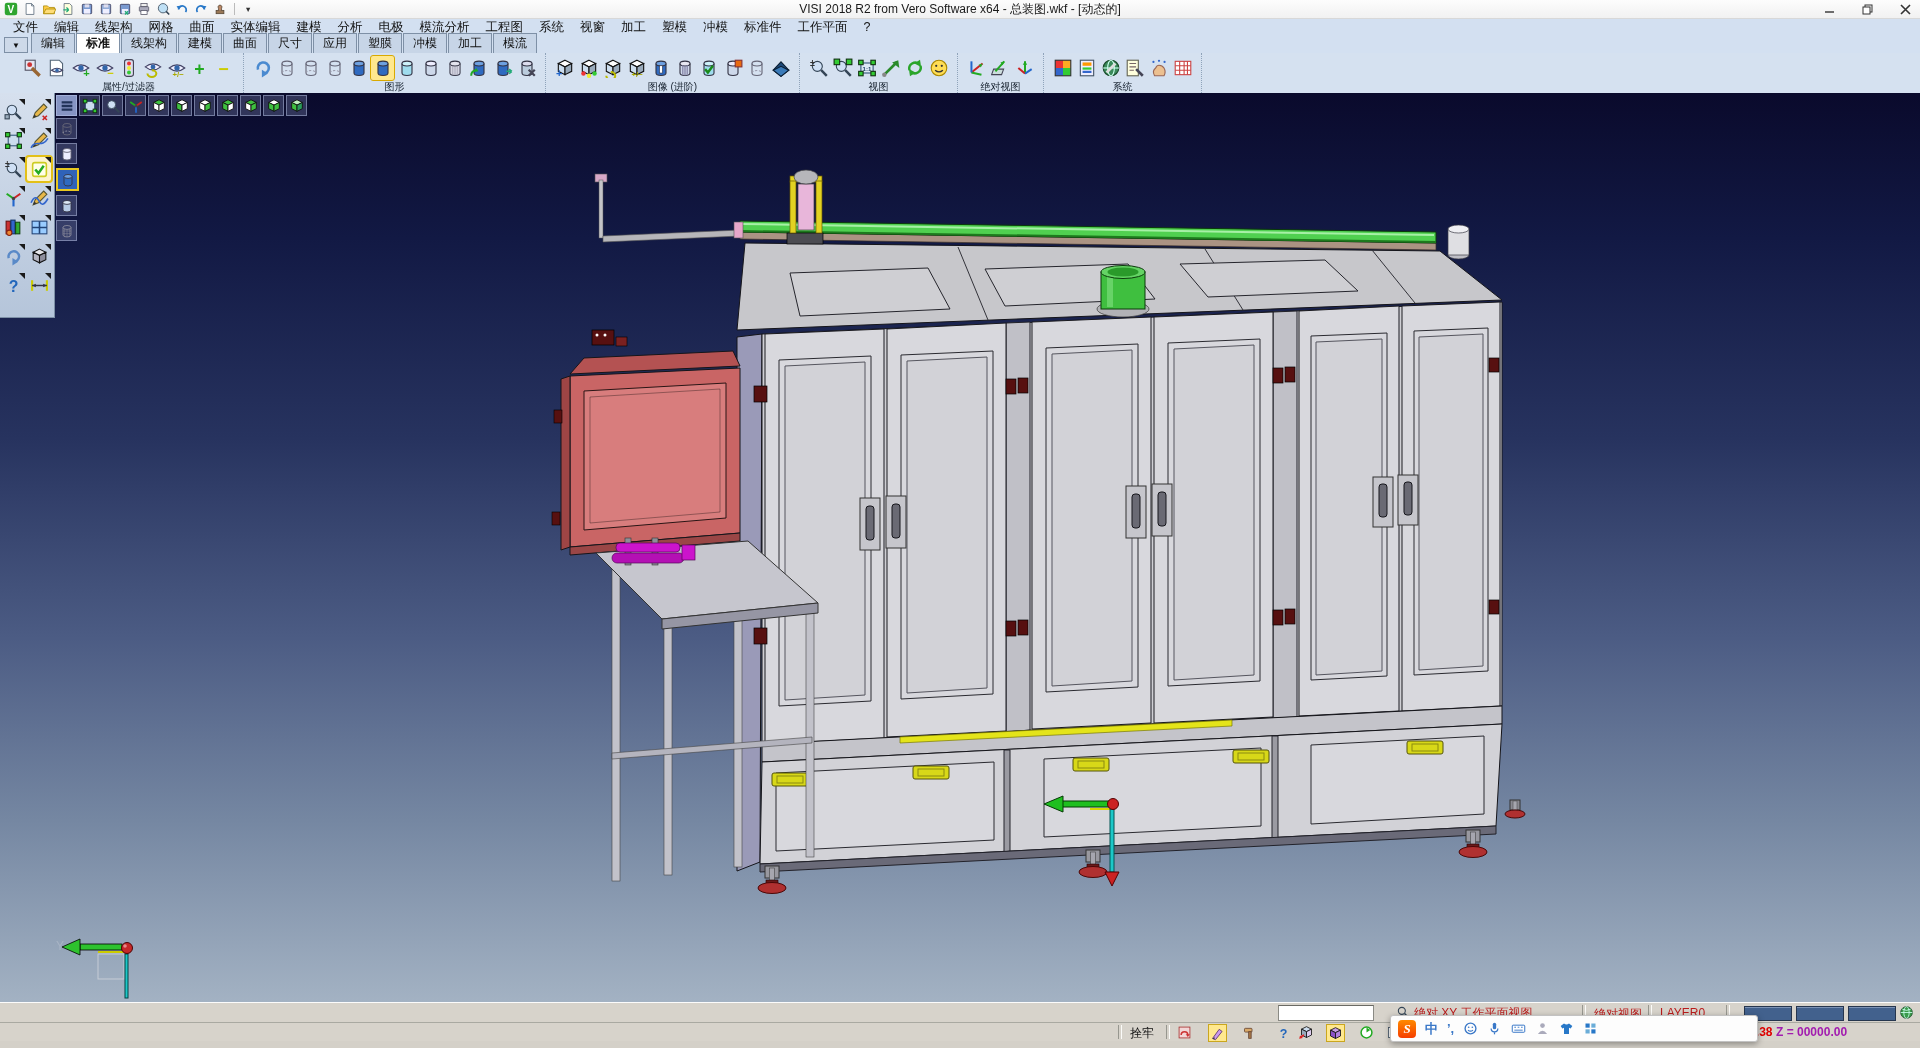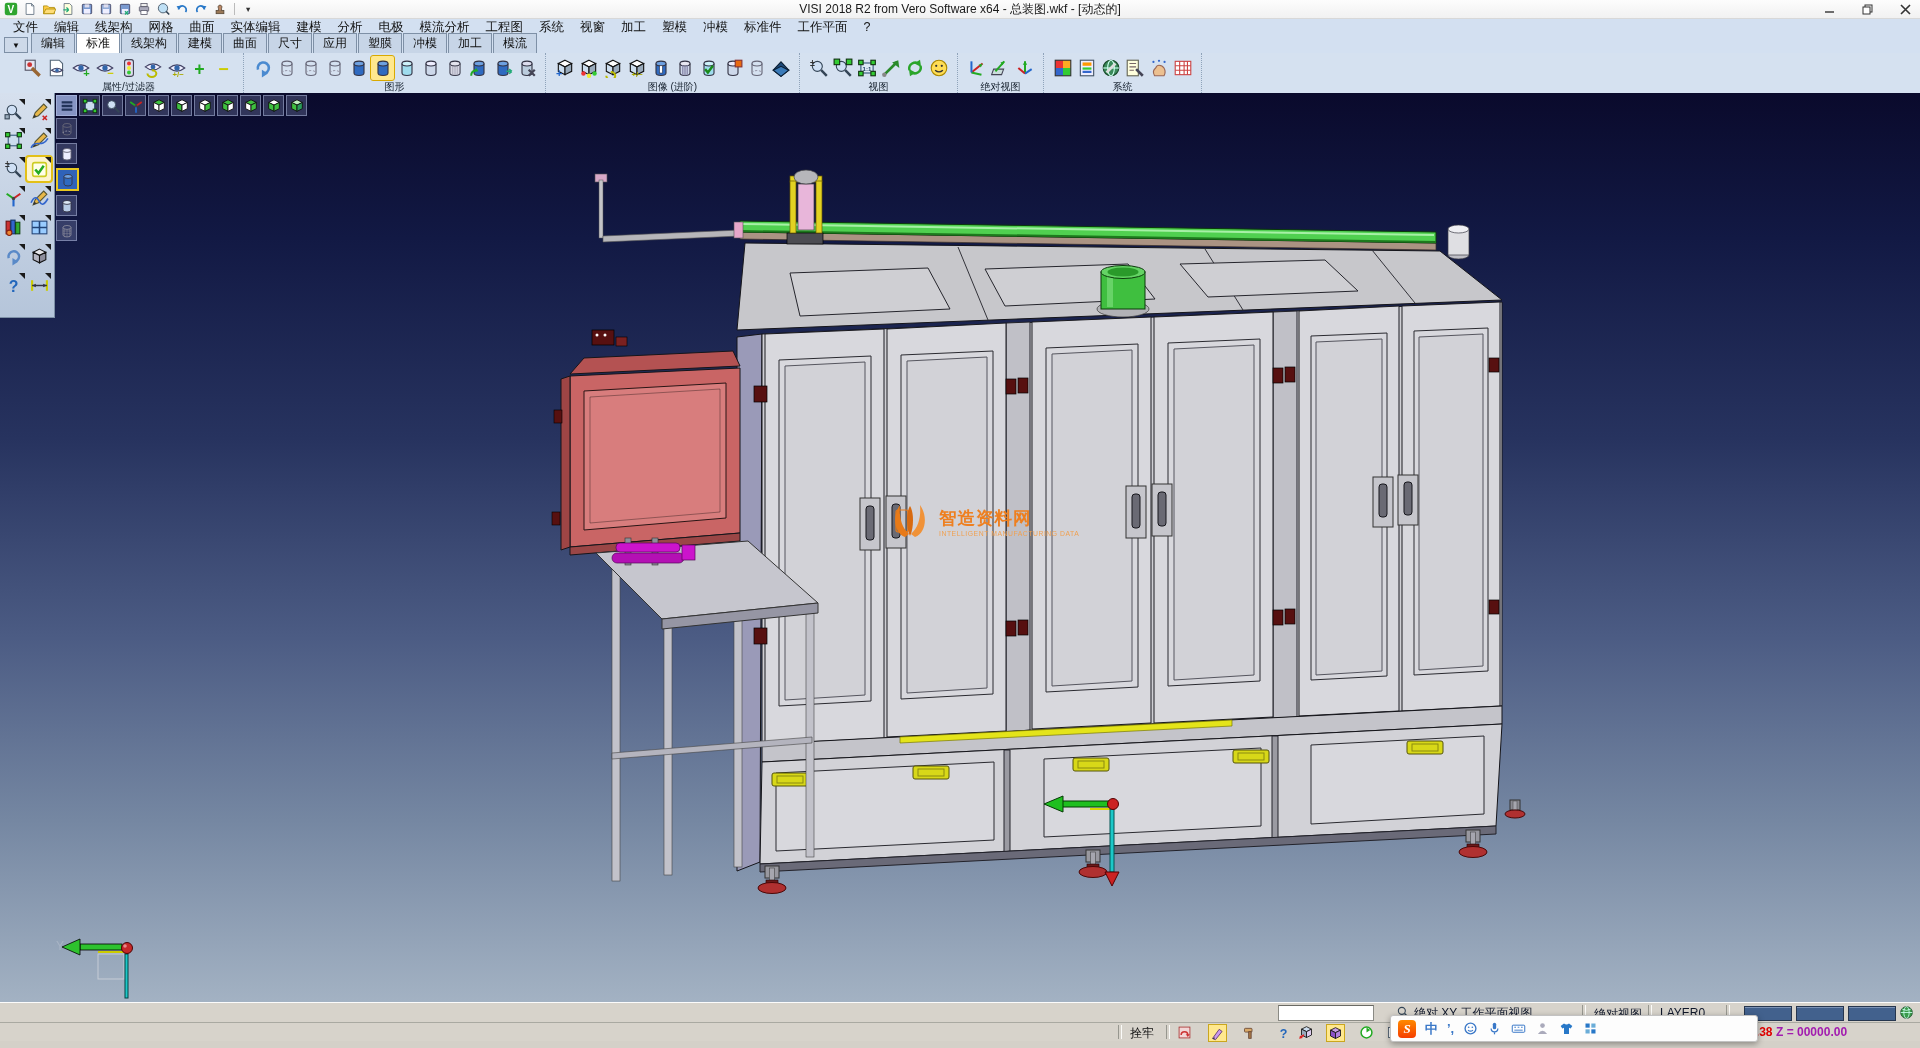--- a/index.html
+++ b/index.html
@@ -19,21 +19,21 @@
   .wbtn svg{width:11px;height:11px}
   
   #menubar{left:0;top:18px;width:100%;height:18px;background:#d3e0f1;display:flex;align-items:center;
            padding-left:5px;font-size:12.5px;color:#111}
   .menu-item{padding:1px 8px;white-space:nowrap}
   #tabbar{left:0;top:36px;width:100%;height:17px;background:#d3e0f1;display:flex;align-items:flex-end;
           padding-left:4px;font-size:12px;color:#111;border-bottom:1px solid #a8bacd}
   #tab-dd{width:22px;height:14px;border:1px solid #7e90a6;background:#cdd9e9;display:flex;align-items:center;
           justify-content:center;font-size:8px;margin-right:3px;margin-bottom:0px}
   .tab{padding:1px 9px 1px 9px;border:1px solid #7e90a6;border-bottom:none;background:#c7d5e7;margin-right:1px;white-space:nowrap}
-  .tab.active{background:#ffffff;font-weight:normal}
+  .tab.active{background:#ffffff;font-weight:bold}
   
   #toolbar{left:0;top:53px;width:100%;height:40px;background:#d5e1f0;display:flex;align-items:stretch;
            border-bottom:1px solid #9ab0c6;padding-left:14px}
   .tgroup{display:flex;flex-direction:column;align-items:center;padding:1px 7px 0 7px;border-right:1px dotted #8fa3ba}
   .tg-icons{display:flex;gap:1px;align-items:center;height:27px}
   .tg-label{font-size:10px;color:#16212e;line-height:11px}
   .tbi{display:inline-flex;width:23px;height:24px;align-items:center;justify-content:center}
   .tbi svg{width:20px;height:20px}
   .tbi.sel{background:#ffe88e;outline:1.5px solid #d9a900;border-radius:2px}
   
@@ -51,21 +51,21 @@
   .vtb{width:19px;height:19px;background:rgba(150,163,206,.28);border:1px solid rgba(198,208,242,.45);
        display:flex;align-items:center;justify-content:center}
   .vtb svg{width:16px;height:16px}
   .vtb.menu{background:#8694c3}
   #shade-strip{left:56px;top:25px;display:flex;flex-direction:column;gap:4px}
   .vtb.active{background:#2f62b8;border:2px solid #e8c820}
   #watermark{left:888px;top:407px;display:flex;align-items:center;gap:7px}
   #wm-title{font-size:17.5px;font-weight:bold;color:#ee7f1f;letter-spacing:1px;line-height:19px}
   #wm-sub{font-size:6.8px;color:#f0a050;letter-spacing:.55px;margin-top:2px}
   
-  #status-a{left:0;top:1002px;width:100%;height:20px;background:#d7d3cb;border-top:1px solid #fcfcfc;font-size:12px;color:#0f172a}
+  #status-a{left:0;top:1002px;width:100%;height:20px;background:#d7d3cb;border-top:1px solid #fcfcfc;font-size:12px;color:#b91c1c}
   #status-b{left:0;top:1022px;width:100%;height:18px;background:#d7d3cb;border-top:1px solid #a9a9a1;font-size:12px;color:#111}
   .ssep{position:absolute;top:2px;bottom:2px;width:2px;border-left:1px solid #97978f;border-right:1px solid #fbfbf9}
   .sbi{position:absolute;top:1px;width:17px;height:16px;display:flex;align-items:center;justify-content:center}
   .sbi svg{width:15px;height:15px}
   .sbi.hl{background:#ffe88e;border:1px solid #caa61e}
   #sa-combo{left:1278px;top:2px;width:94px;height:14px;background:#fff;border:1px solid #8a8a84;border-top-color:#6a6a64}
   #sa-search{left:1396px;top:2px;display:flex;gap:4px;align-items:center;white-space:nowrap}
   .swatch{top:3px;width:46px;height:13px;background:#42618d;border:1px solid #26364e;box-shadow:inset 0 1px 0 #7b92b5}
   #taskbar{left:0;top:1040px;width:100%;height:8px;background:#0b0b0d;color:#c2c2c2;font-size:9px}
   #tb-pill{position:absolute;left:299px;top:2px;width:13px;height:4px;border-radius:2px;background:#e8e8e8}
@@ -1023,34 +1023,20 @@
         </span>
         <span class="vtb">
           <svg viewBox="0 0 18 18">
             <path d="M4.5,5 V13.5 A4.5,2.2 0 0 0 13.5,13.5 V5" fill="none" stroke="#889"></path>
             <ellipse cx="9" cy="5" rx="4.5" ry="2.2" fill="none" stroke="#889"></ellipse>
             <path d="M6,6.5 v8 M9,7.2 v8.5 M12,6.5 v8 M4.5,9 h9 M4.5,12 h9" stroke="#889" stroke-width=".6"></path>
           </svg>
         </span>
       </div>
 
-    <div class="abs" id="watermark">
-      <span>
-        <svg width="44" height="42" viewBox="0 0 40 42">
-          <rect x="6" y="10" width="12" height="22" rx="2" fill="none" stroke="#e87a18" stroke-width="1.2"></rect>
-          <path d="M15,37 C4,33 2,16 10,5 C9,16 11,27 19,34 Z" fill="#e87a18"></path>
-          <path d="M25,37 C36,33 38,16 30,5 C31,16 29,27 21,34 Z" fill="#f09238"></path>
-          <path d="M20,36 C16,28 16,12 20,6 C24,12 24,28 20,36 Z" fill="#d86a10"></path>
-        </svg>
-      </span>
-      <span>
-        <div id="wm-title">智造资料网</div>
-        <div id="wm-sub">INTELLIGENT MANUFACTURING DATA</div>
-      </span>
-    </div>
   </div>
 
   <div class="abs" id="status-a">
     <div class="abs" id="sa-combo"></div>
     <div class="abs" id="sa-search">
       <span id="sa-mag"><span class="sbi-inline" style="width: 14px; height: 14px; display: inline-flex;">
             <svg viewBox="0 0 18 18">
               <circle cx="7.5" cy="7.5" r="4.5" fill="none" stroke="#345" stroke-width="1.4"></circle>
               <line x1="11" y1="11" x2="16" y2="16" stroke="#345" stroke-width="2"></line>
             </svg>

